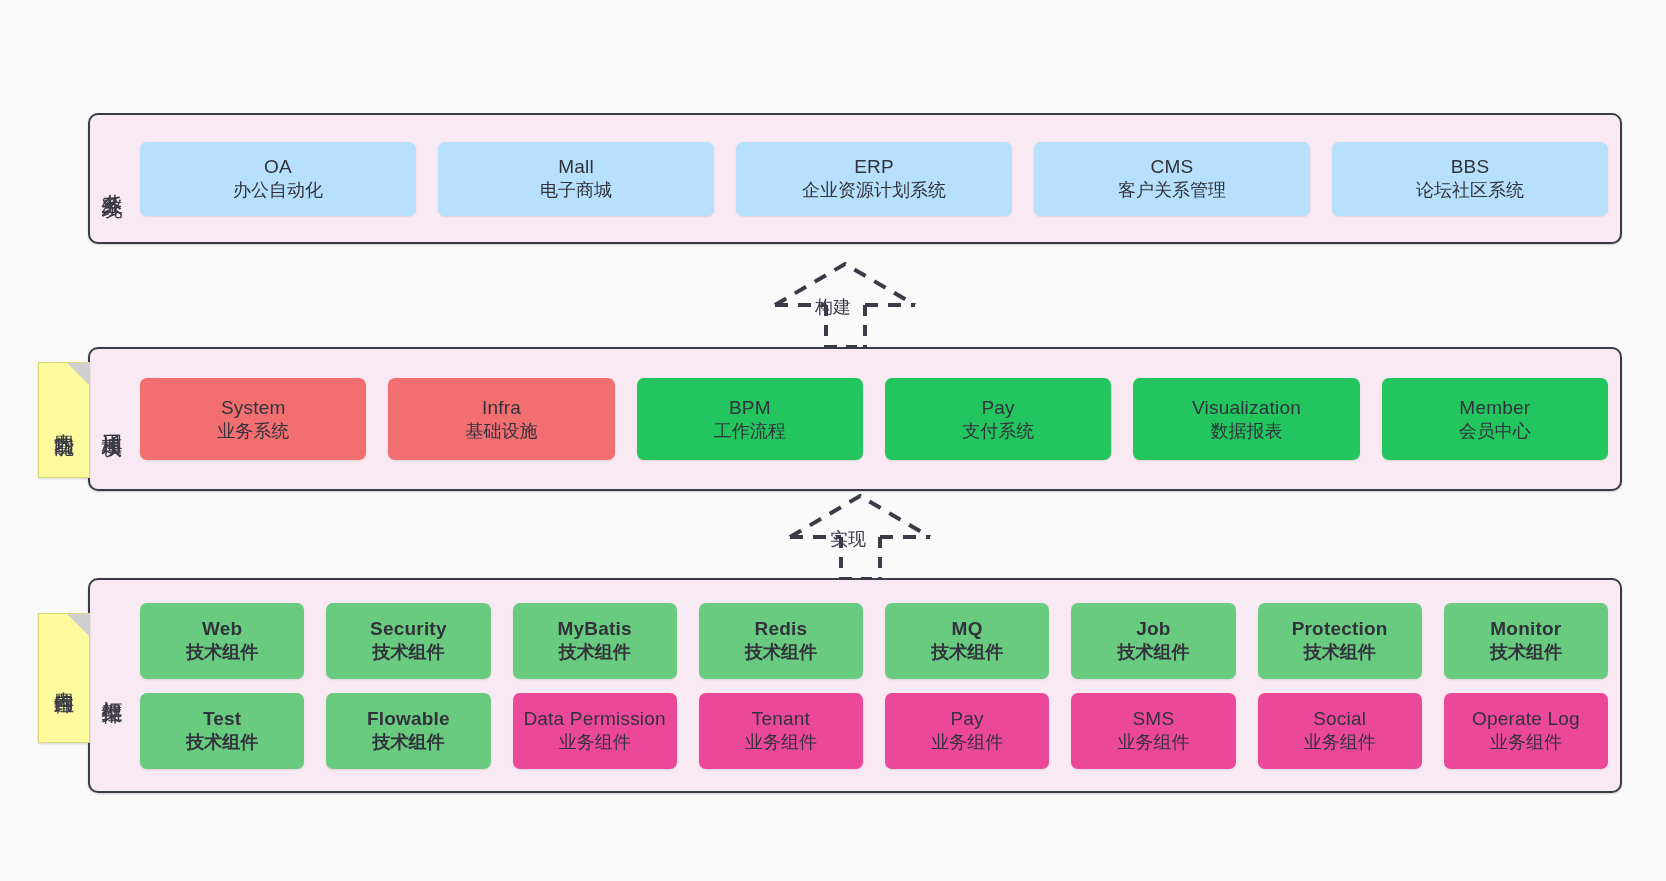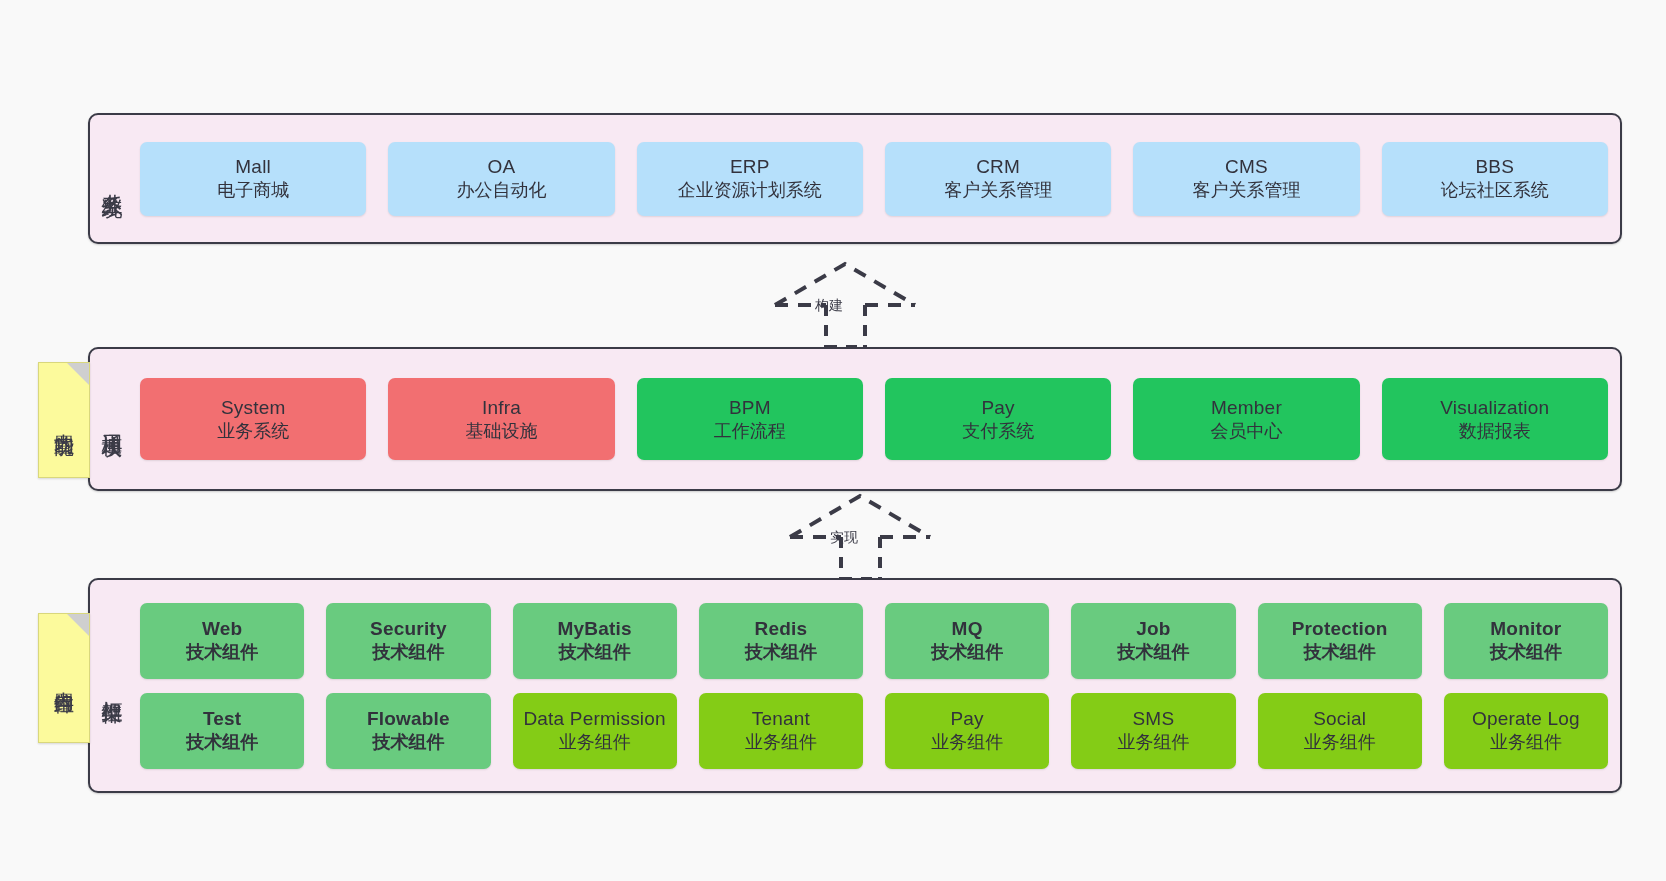--- a/index.html
+++ b/index.html
@@ -71,21 +71,21 @@
     box-shadow:0 1px 2px rgba(0,0,0,.10);
     box-sizing:border-box;
     padding:4px 6px;
   }
   .card .en{font-size:19px;letter-spacing:.2px;}
   .card .cn{font-size:18px;}
   .card.blue{background:#b6e0fb;}
   .card.red{background:#f26f71;}
   .card.pink{background:#22c55e;}
   .card.green{background:#69cb7f;font-weight:bold;}
-  .card.lgreen{background:#84cc16;}
+  .card.lgreen{background:#ec4899;}
 
   .h-biz{height:74px;}
   .h-mod{height:82px;}
   .h-fw{height:76px;}
 
   
   .note{
     position:absolute;
     width:52px;
     background:#fcfa9c;
@@ -109,51 +109,47 @@
     width:0;height:0;
     border-top:22px solid #cfcfcf;
     border-left:22px solid transparent;
   }
 
   
   .arrow{position:absolute;}
   .arrow svg{display:block;overflow:visible;}
   .arrow-label{
     position:absolute;
-    font-size:14px;
+    font-size:18px;
     color:#3b3b47;
     background:transparent;
     white-space:nowrap;
     line-height:1;
   }
 </style>
 </head>
 <body>
 
 <div class="canvas">
 
   <div class="layer" id="layer-business" style="left:88px;top:113px;width:1534px;height:131px;">
     <div class="layer-label">业务系统</div>
     <div class="layer-body">
       <div class="row">
         <div class="card blue h-biz">
+          <span class="en">OA</span>
+          <span class="cn">办公自动化</span>
+        </div>
+        <div class="card blue h-biz">
           <span class="en">Mall</span>
           <span class="cn">电子商城</span>
         </div>
         <div class="card blue h-biz">
-          <span class="en">OA</span>
-          <span class="cn">办公自动化</span>
-        </div>
-        <div class="card blue h-biz">
           <span class="en">ERP</span>
           <span class="cn">企业资源计划系统</span>
-        </div>
-        <div class="card blue h-biz">
-          <span class="en">CRM</span>
-          <span class="cn">客户关系管理</span>
         </div>
         <div class="card blue h-biz">
           <span class="en">CMS</span>
           <span class="cn">客户关系管理</span>
         </div>
         <div class="card blue h-biz">
           <span class="en">BBS</span>
           <span class="cn">论坛社区系统</span>
         </div>
       </div>
@@ -186,26 +182,26 @@
         </div>
         <div class="card pink h-mod">
           <span class="en">BPM</span>
           <span class="cn">工作流程</span>
         </div>
         <div class="card pink h-mod">
           <span class="en">Pay</span>
           <span class="cn">支付系统</span>
         </div>
         <div class="card pink h-mod">
+          <span class="en">Visualization</span>
+          <span class="cn">数据报表</span>
+        </div>
+        <div class="card pink h-mod">
           <span class="en">Member</span>
           <span class="cn">会员中心</span>
-        </div>
-        <div class="card pink h-mod">
-          <span class="en">Visualization</span>
-          <span class="cn">数据报表</span>
         </div>
       </div>
     </div>
   </div>
 
   <div class="note" style="left:38px;top:362px;height:116px;">
     <span>内置功能</span>
     <span class="fold"></span>
   </div>
 

